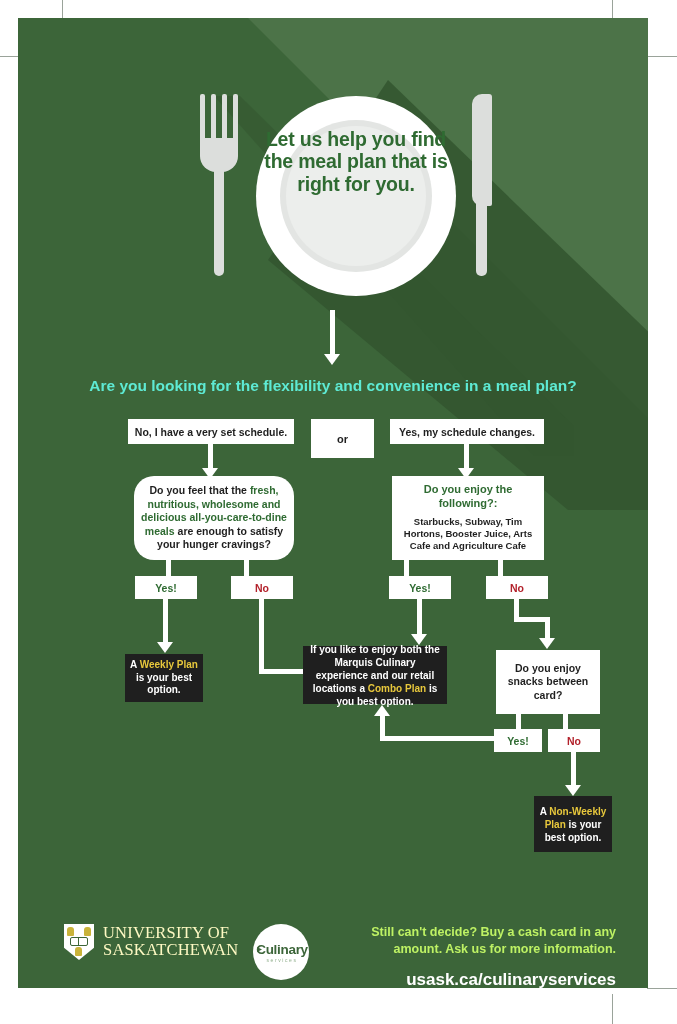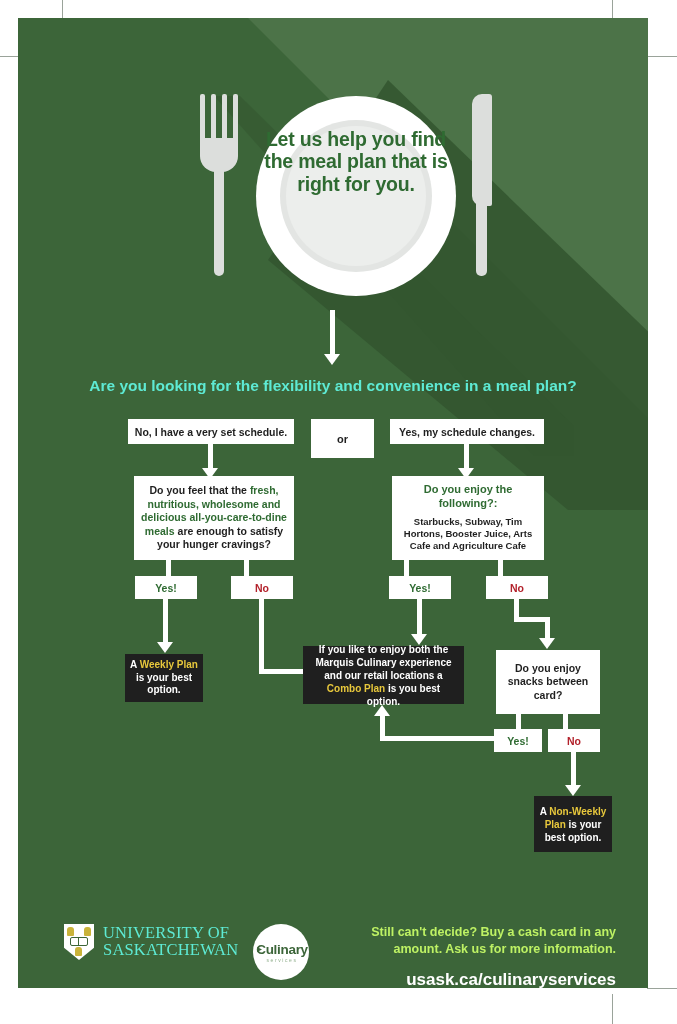--- a/index.html
+++ b/index.html
@@ -73,21 +73,21 @@
   .gold{color:#e8c83c;}
 
   
   #usask{position:absolute;left:46px;top:906px;display:flex;align-items:center;gap:9px;}
   .shield{width:30px;height:36px;background:#ffffff;
           clip-path:polygon(0 0,100% 0,100% 66%,50% 100%,0 66%);position:relative;}
   .shield .fl{position:absolute;width:7px;height:9px;background:#c9b33a;border-radius:3px 3px 1px 1px;}
   .shield .bk{position:absolute;left:6px;top:13px;width:18px;height:9px;background:#ffffff;
               border:1px solid #3c6539;border-radius:2px;box-sizing:border-box;}
   .shield .bkline{position:absolute;left:14px;top:13px;width:1px;height:9px;background:#3c6539;}
-  #usask-text{color:#5eead4;font-family:"Liberation Serif",serif;line-height:1.02;}
+  #usask-text{color:#fef9c3;font-family:"Liberation Serif",serif;line-height:1.02;}
   #usask-text .l1{font-size:16.5px;letter-spacing:.2px;}
   #usask-text .l2{font-size:16.5px;letter-spacing:.2px;}
 
   #culinary{position:absolute;left:231px;top:906px;width:66px;height:56px;}
   #cul-circle{position:absolute;left:4px;top:0;width:56px;height:56px;border-radius:50%;
       background:#ffffff;}
   #cul-word{position:absolute;left:0;top:18px;width:66px;text-align:center;
       color:#3c6539;font-weight:bold;font-size:13.5px;letter-spacing:-.3px;}
   #cul-sub{position:absolute;left:0;top:33px;width:66px;text-align:center;
       color:#8fae8b;font-size:5px;letter-spacing:1.6px;}
@@ -149,21 +149,21 @@
     </div>
     <div class="wbox" style="left:372px;top:401px;width:154px;height:25px;font-size:10.5px;">
       <span>Yes, my schedule changes.</span>
     </div>
 
     <div class="line v" style="left:190px;top:426px;height:26px;"></div>
     <div class="arrowdown" style="left:184px;top:450px;"></div>
     <div class="line v" style="left:446px;top:426px;height:26px;"></div>
     <div class="arrowdown" style="left:440px;top:450px;"></div>
 
-    <div class="wbox" style="left:116px;top:458px;width:160px;height:84px;font-size:10.5px;line-height:1.28;padding:16px 6px;">
+    <div class="wbox" style="left:116px;top:458px;width:160px;height:84px;font-size:10.5px;line-height:1.28;padding:16px 6px;border-radius:20px;">
       <div>
         <span>Do you feel that the </span><span class="grn">fresh, nutritious, wholesome and delicious all-you-care-to-dine meals</span><span> are enough to satisfy your hunger cravings?</span>
       </div>
     </div>
 
     <div class="wbox" style="left:374px;top:458px;width:152px;height:84px;padding:0 6px;">
       <div>
         <div class="grn" style="font-size:11px;line-height:1.25;">Do you enjoy the following?:</div>
         <div style="font-size:9.5px;line-height:1.3;margin-top:5px;">Starbucks, Subway, Tim Hortons, Booster Juice, Arts Cafe and Agriculture Cafe</div>
       </div>
@@ -203,21 +203,21 @@
     </div>
 
     <div class="line v" style="left:399px;top:581px;height:37px;"></div>
     <div class="arrowdown" style="left:393px;top:616px;"></div>
 
     <div class="line v" style="left:496px;top:581px;height:23px;"></div>
     <div class="line h" style="left:496px;top:599px;width:36px;"></div>
     <div class="line v" style="left:527px;top:599px;height:24px;"></div>
     <div class="arrowdown" style="left:521px;top:620px;"></div>
 
-    <div class="dbox" style="left:285px;top:628px;width:161px;height:58px;font-size:10px;line-height:1.3;padding:14px 7px;">
+    <div class="dbox" style="left:285px;top:628px;width:144px;height:58px;font-size:10px;line-height:1.3;padding:14px 7px;">
       <div>
         <span>If you like to enjoy both the Marquis Culinary experience and our retail locations a </span><span class="gold">Combo Plan</span><span> is you best option.</span>
       </div>
     </div>
 
     <div class="wbox" style="left:478px;top:632px;width:104px;height:64px;font-size:10.5px;line-height:1.3;padding:0 6px;">
       <span>Do you enjoy snacks between card?</span>
     </div>
 
     <div class="line v" style="left:498px;top:696px;height:26px;"></div>

